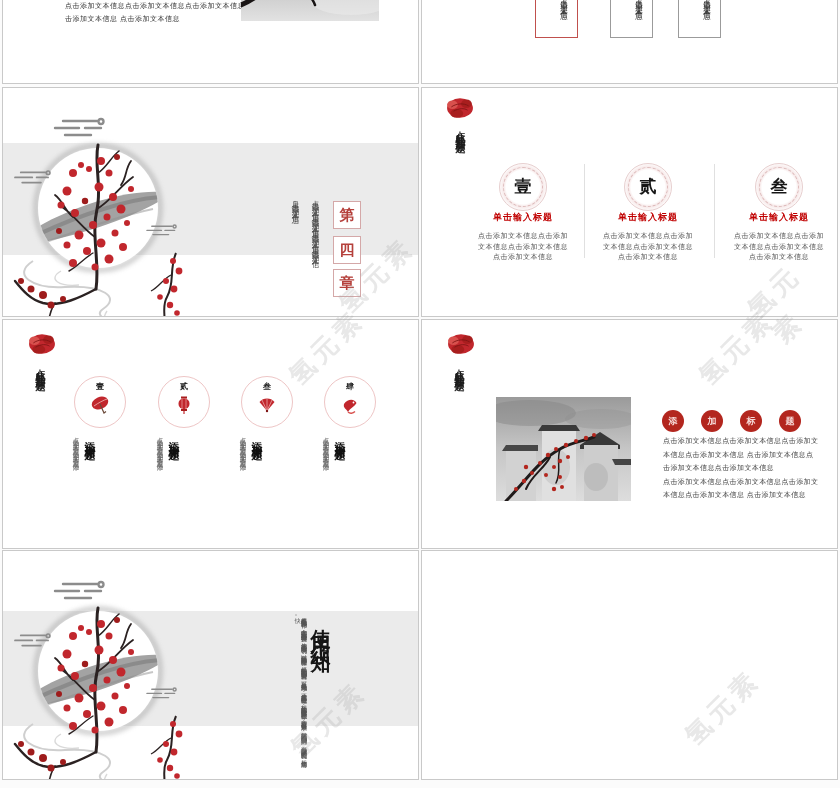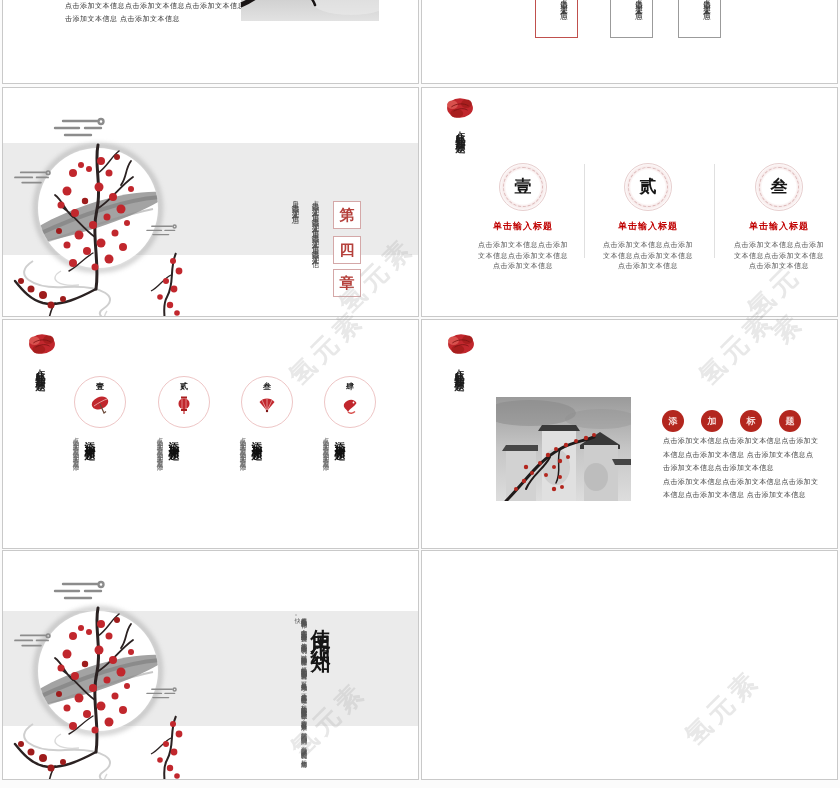--- a/index.html
+++ b/index.html
@@ -17,21 +17,21 @@
   .chbox{position:absolute;left:330px;width:26px;height:26px;border:1px solid #d4a8a8;text-align:center;
          line-height:26px;font-size:15px;font-weight:bold;color:#b5413c;
          font-family:"Liberation Serif","DejaVu Serif",serif;background:#fff;}
   .flower{position:absolute;width:28px;height:24px;}
   .col{position:absolute;top:75px;width:110px;text-align:center;}
   .seal{width:46px;height:46px;margin:0 auto;border-radius:50%;border:1px solid #e7cfcf;position:relative;
         background:radial-gradient(circle,#ffffff 52%,#f6e7e7 60%,#ffffff 74%,#f3e2e2 78%,#fff 82%);}
   .seal::after{content:"";position:absolute;inset:3px;border:1px dashed #ddbcbc;border-radius:50%;}
   .seal .num{position:absolute;inset:0;line-height:46px;font-size:17px;font-weight:bold;color:#161616;
         font-family:"Liberation Serif","DejaVu Serif",serif;}
-  .rtitle{margin-top:9px;font-size:9px;font-weight:bold;color:#c00000;letter-spacing:1px;}
+  .rtitle{font-size:9px;font-weight:bold;color:#c00000;letter-spacing:1px;}
   .cbody{margin:7px 8px 0;font-size:7px;line-height:10.5px;color:#555;letter-spacing:.5px;text-align:center;}
   .vdiv{position:absolute;top:76px;width:1px;height:94px;background:#e0e0e0;}
   .icircle{position:absolute;top:56px;width:50px;height:50px;border-radius:50%;border:1px solid #eec6c6;background:#fff;}
   .icircle .inum{position:absolute;top:4px;left:0;right:0;text-align:center;font-size:8px;font-weight:bold;color:#222;
         font-family:"Liberation Serif",serif;}
   .icircle svg{position:absolute;left:15px;top:18px;}
   .cap{position:absolute;top:112px;height:95px;writing-mode:vertical-rl;text-orientation:upright;}
   .cap .t{font-size:11px;font-weight:bold;letter-spacing:3px;color:#111;line-height:15px;
         font-family:"Liberation Serif",serif;}
   .cap .b{font-size:6.5px;letter-spacing:1.5px;line-height:11px;color:#666;height:95px;}

